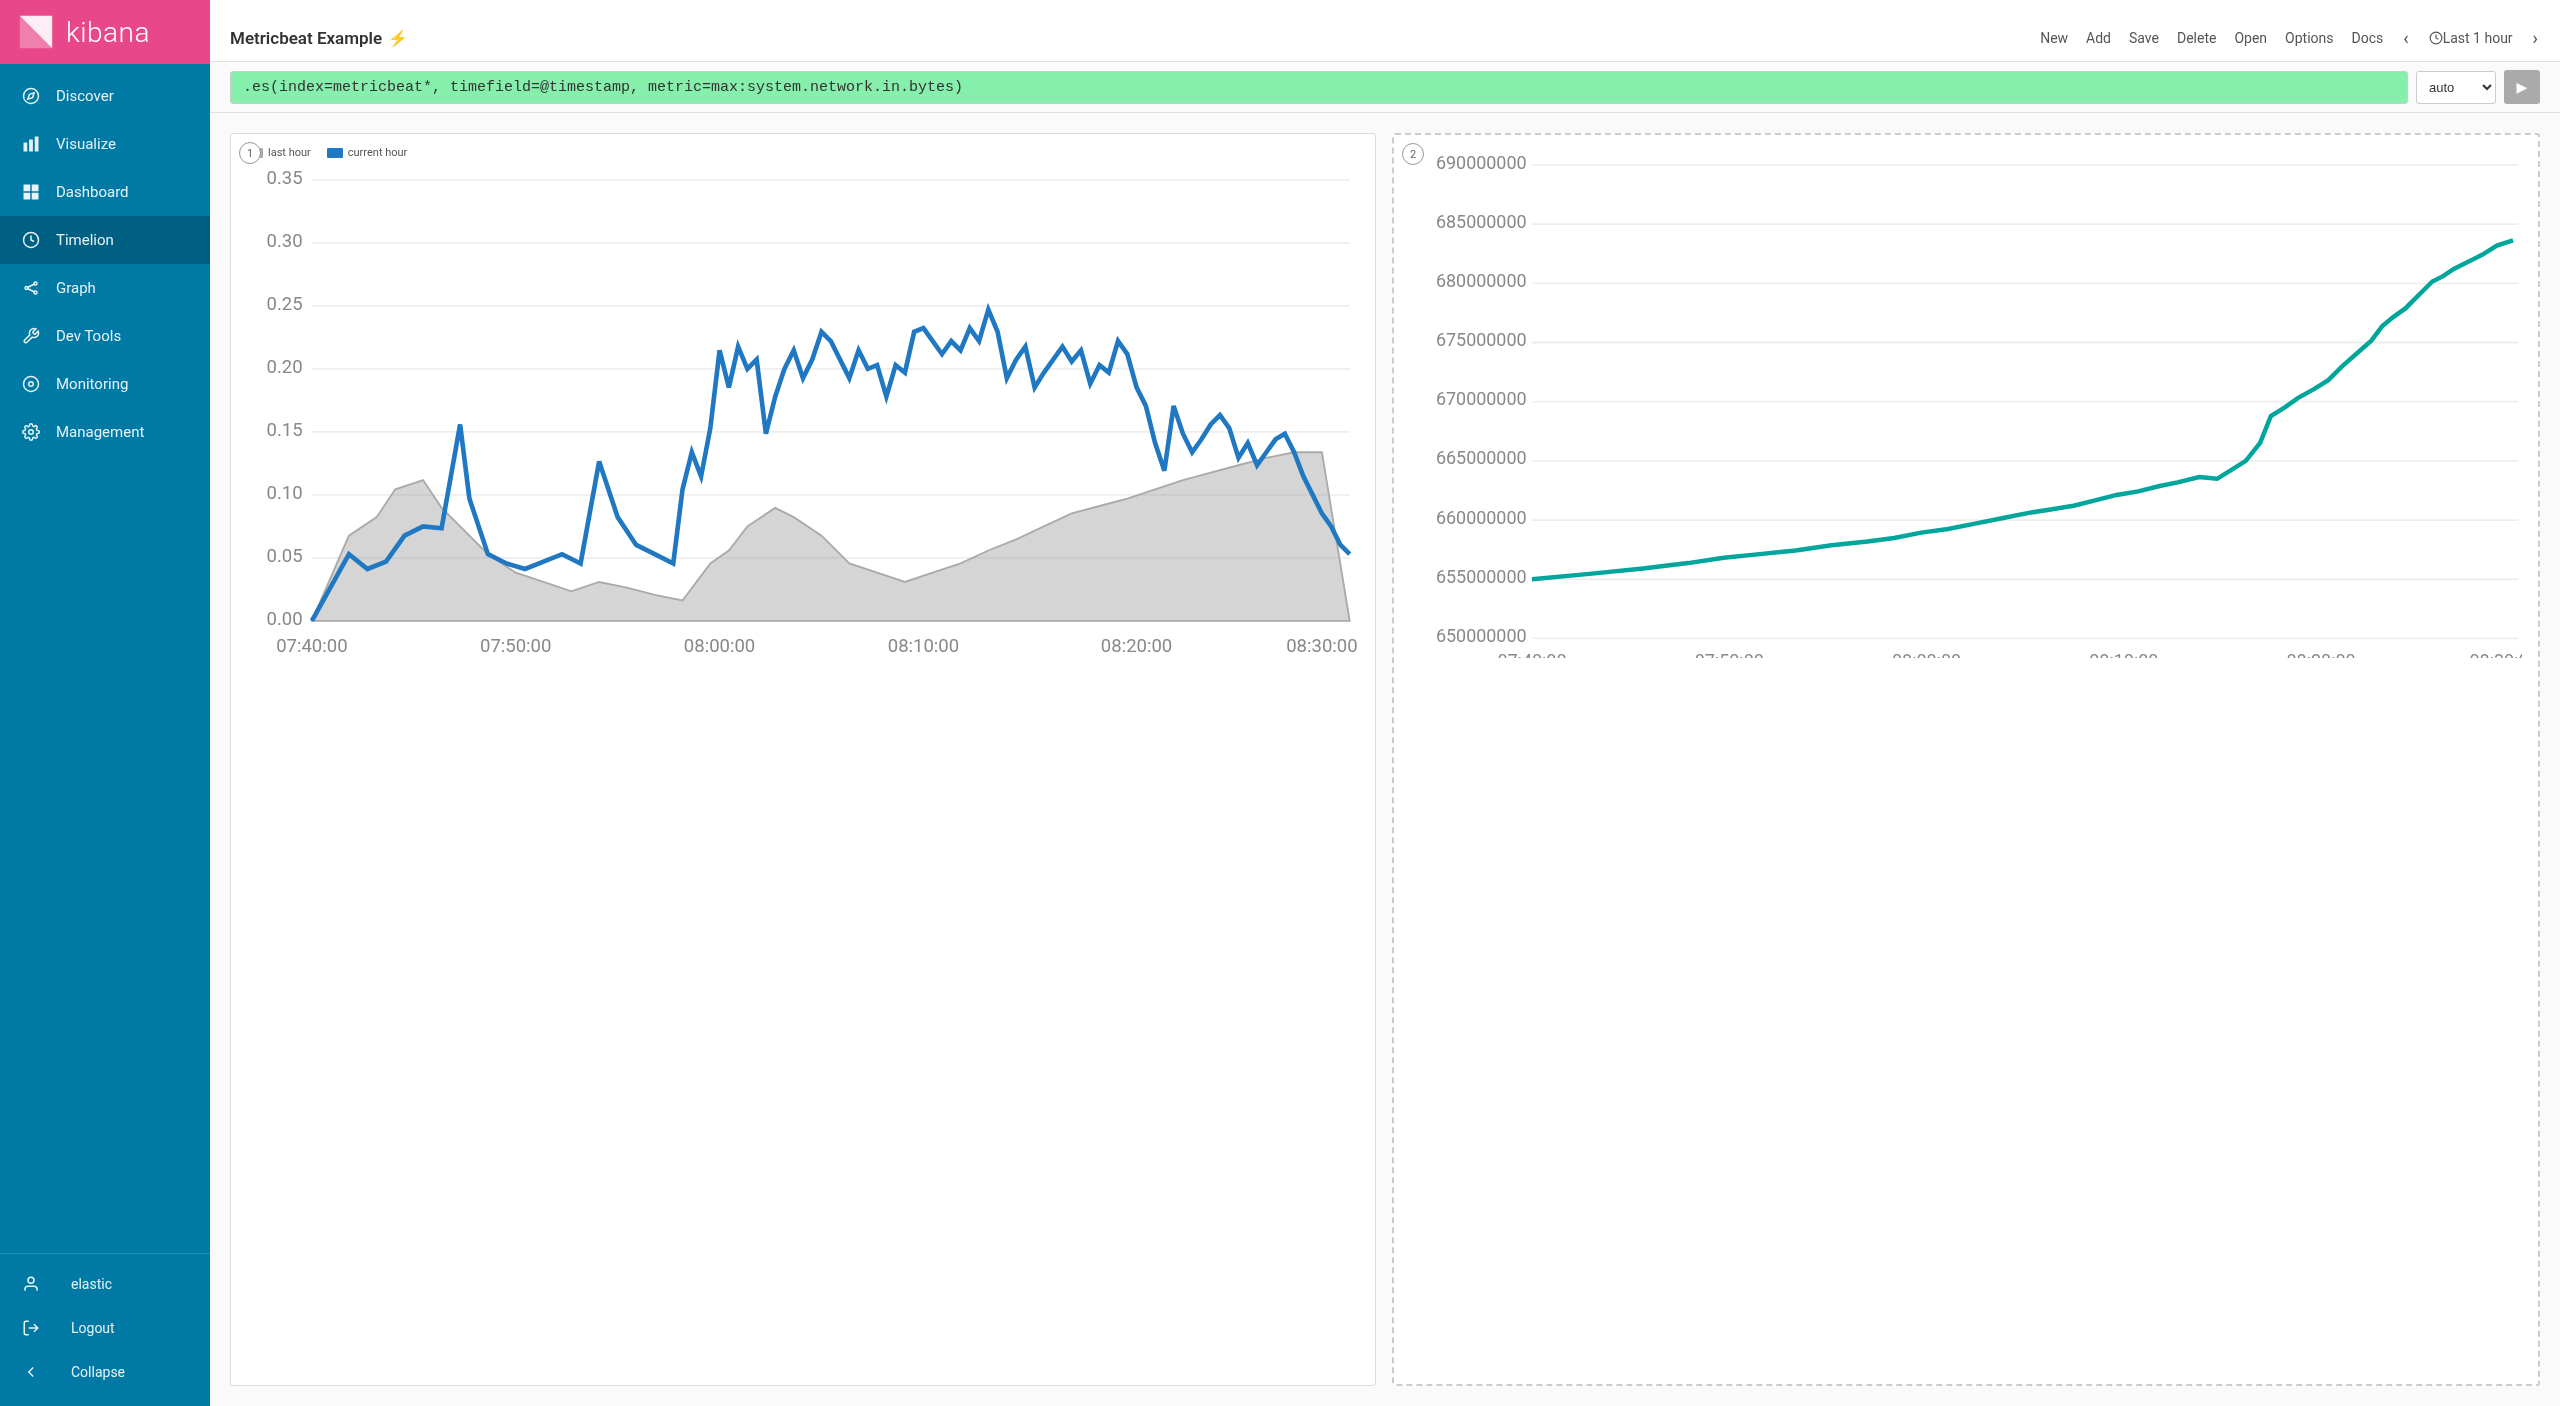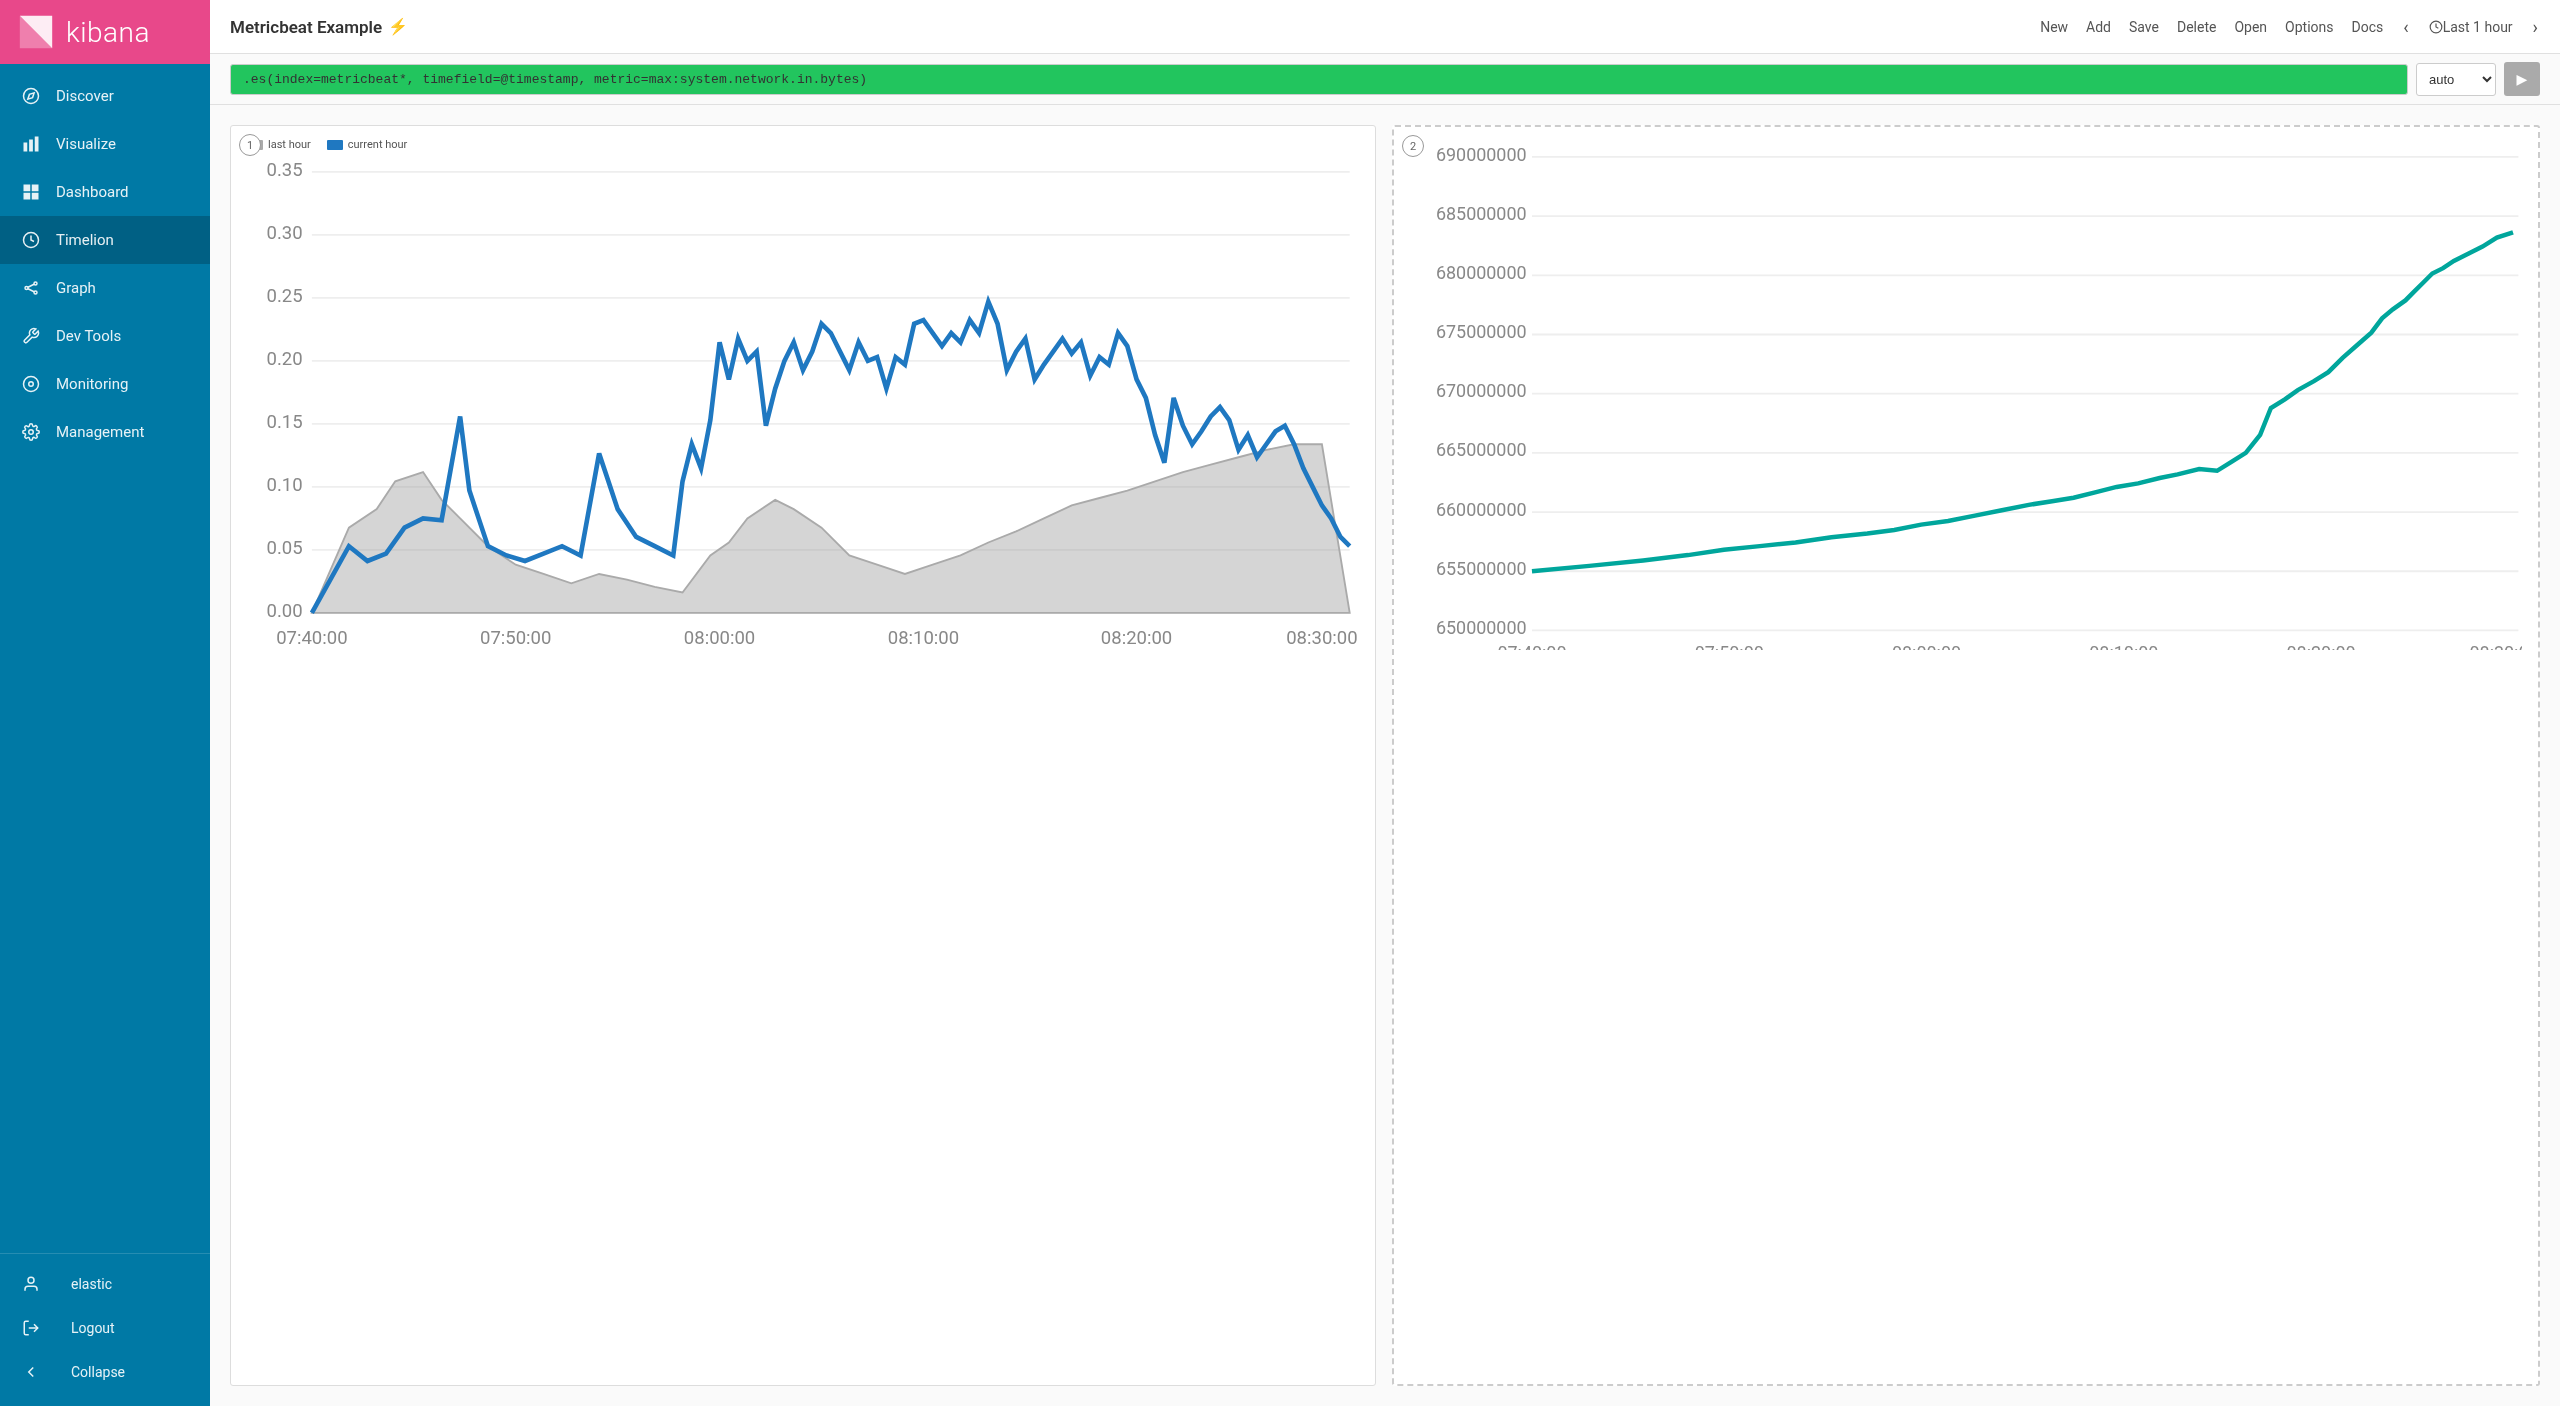--- a/index.html
+++ b/index.html
@@ -73,23 +73,23 @@
       flex-direction: column;
       overflow: hidden;
       background: #fff;
     }
 
     
     .topbar {
       background: white;
       border-bottom: 1px solid #e0e0e0;
       display: flex;
-      align-items: center;
+      align-items: flex-end;
       padding: 13px 20px;
-      height: 54px;
+      height: 62px;
       gap: 20px;
       flex-shrink: 0;
     }
     .topbar-title {
       font-size: 17px;
       font-weight: 600;
       color: #333;
       white-space: nowrap;
       display: flex;
       align-items: center;
@@ -130,23 +130,23 @@
       background: #fafafa;
       border-bottom: 1px solid #e0e0e0;
       gap: 8px;
       flex-shrink: 0;
     }
     .formula-input {
       flex: 1;
       border: 1px solid #ccc;
       border-radius: 3px;
       padding: 7px 12px;
-      font-size: 13px;
+      font-size: 15px;
       color: #333;
-      background: #22c55e;
+      background: #86efac;
       font-family: 'Courier New', monospace;
     }
     .formula-select {
       border: 1px solid #ccc;
       border-radius: 3px;
       padding: 7px 8px;
       font-size: 13px;
       color: #333;
       background: white;
       width: 80px;

